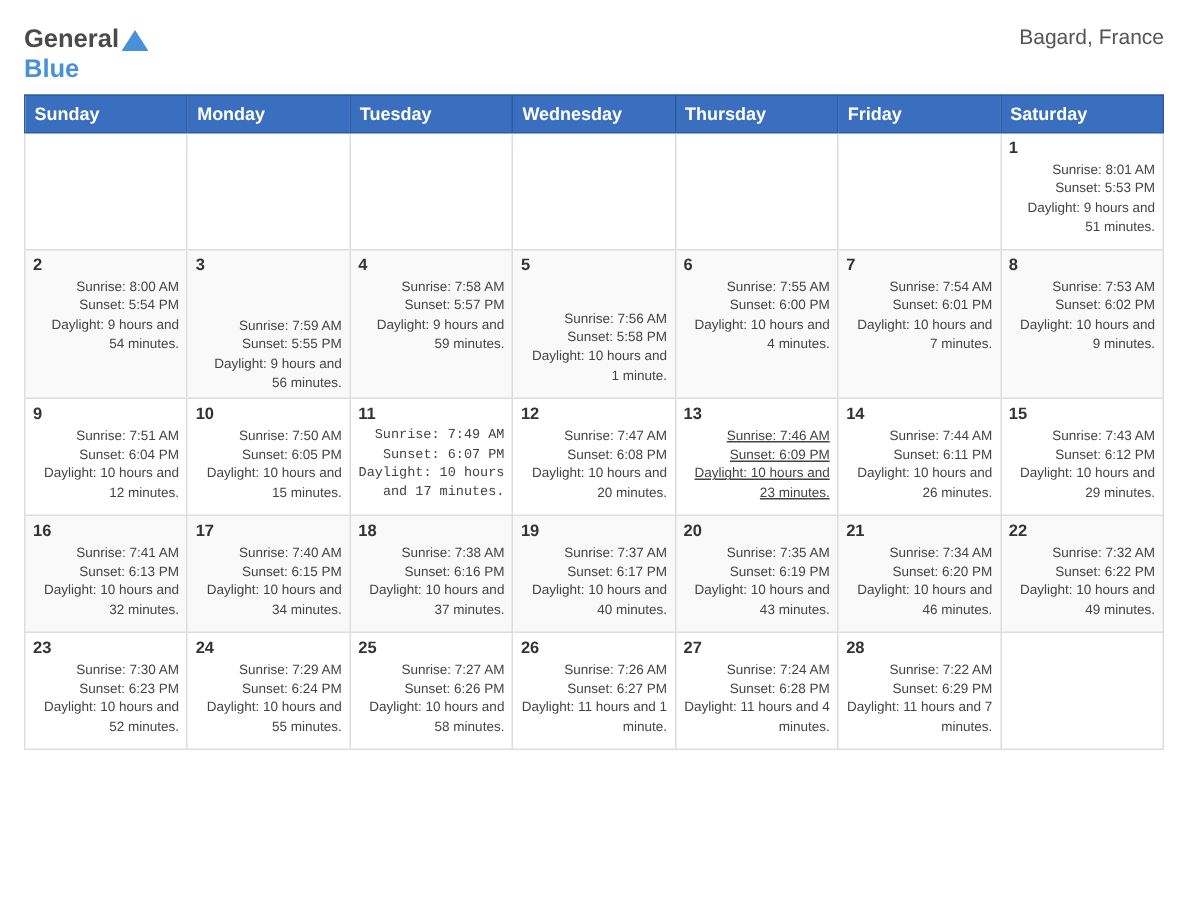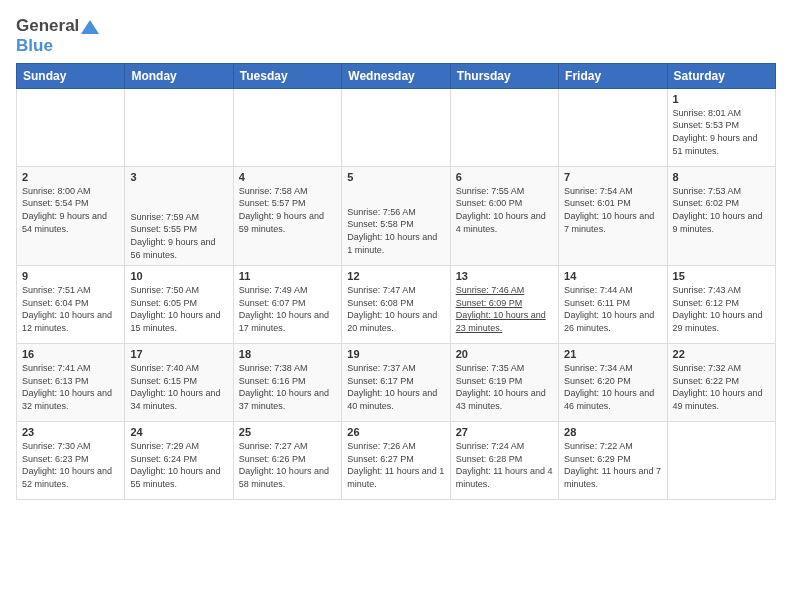--- a/index.html
+++ b/index.html
@@ -68,20 +68,21 @@
     .day-num {
       font-size: 11px;
       font-weight: bold;
       display: block;
       margin-bottom: 2px;
     }
     .day-info {
       font-size: 9px;
       line-height: 1.4;
       color: #444;
+      text-align: right;
     }
     .empty-cell {
       background: #fff !important;
     }
   </style>
 </head>
 <body>
 
 <div class="page">
   <div class="header">
@@ -89,20 +90,21 @@
       <div>
         <div style="font-size:17px;font-weight:bold;color:#4a4a4a;line-height:1.2;">
           General<svg style="display:inline;vertical-align:middle;margin-left:2px;" width="18" height="14" viewBox="0 0 18 14">
               <polygon points="0,14 9,0 18,14" fill="#4a90d9"></polygon>
             </svg>
         </div>
         <div style="font-size:17px;font-weight:bold;color:#4a90d9;line-height:1.2;">Blue</div>
       </div>
     </div>
     <div class="title-block">
+      <div class="subtitle">Bagard, France</div>
     </div>
   </div>
 
   <table class="calendar">
     <thead>
       <tr>
       <th>Sunday</th>
           <th>Monday</th>
           <th>Tuesday</th>
           <th>Wednesday</th>
@@ -178,21 +180,21 @@
 Daylight: 10 hours and 12 minutes.</div>
           </td>
           <td>
             <span class="day-num">10</span>
             <div class="day-info" style="white-space: pre-line;">Sunrise: 7:50 AM
 Sunset: 6:05 PM
 Daylight: 10 hours and 15 minutes.</div>
           </td>
           <td>
             <span class="day-num">11</span>
-            <div class="day-info" style="white-space: pre-line;">Sunrise: 7:49 AM
+            <div class="day-info" style="white-space: pre-line; font-family: Liberation Mono, monospace;">Sunrise: 7:49 AM
 Sunset: 6:07 PM
 Daylight: 10 hours and 17 minutes.</div>
           </td>
           <td>
             <span class="day-num">12</span>
             <div class="day-info" style="white-space: pre-line;">Sunrise: 7:47 AM
 Sunset: 6:08 PM
 Daylight: 10 hours and 20 minutes.</div>
           </td>
           <td>

